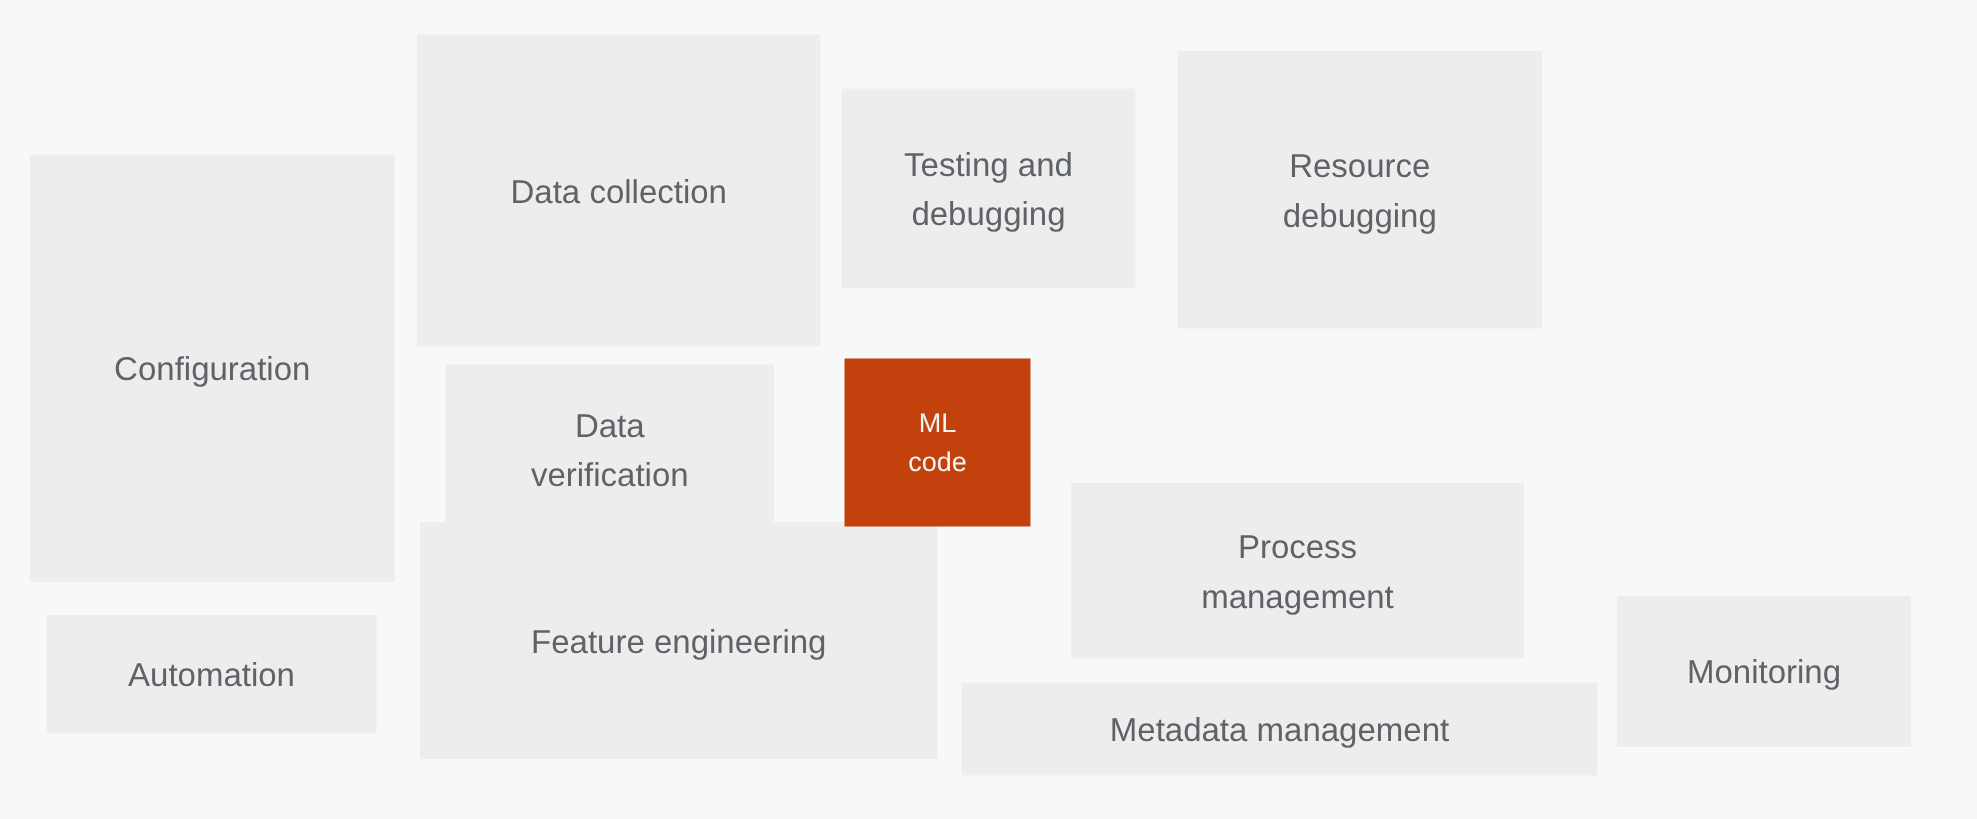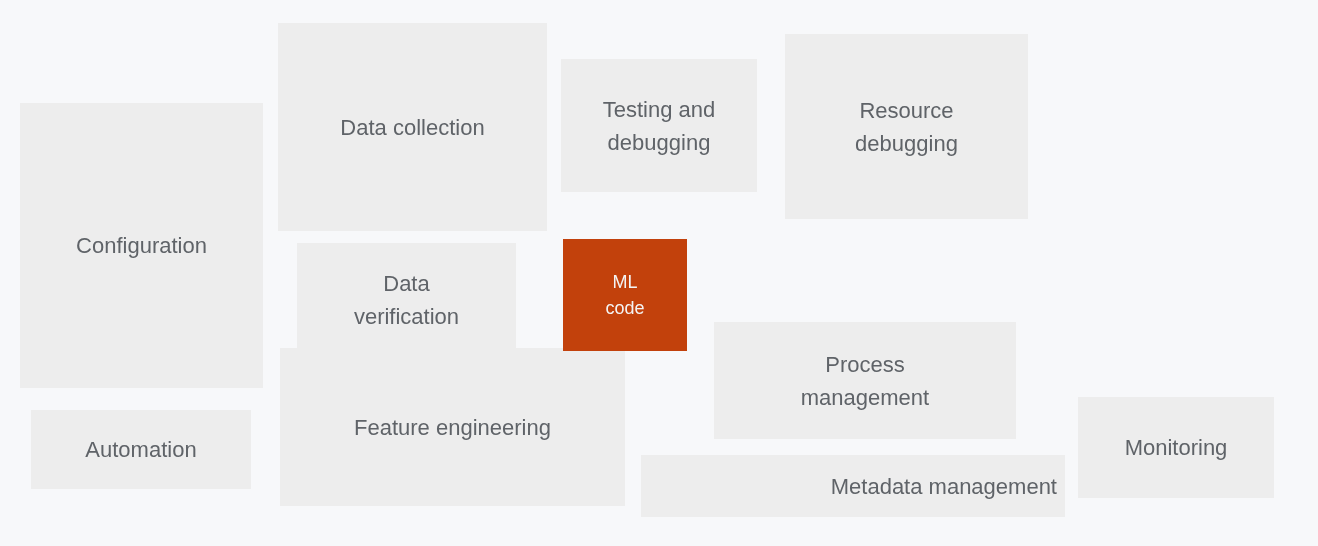--- a/index.html
+++ b/index.html
@@ -36,21 +36,21 @@
   .box-automation         { left: 31px;   top: 410px; width: 220px; height: 79px;  }
   .box-data-collection    { left: 278px;  top: 23px;  width: 269px; height: 208px; }
   .box-data-verification  { left: 297px;  top: 243px; width: 219px; height: 113px; }
   .box-feature-engineering{ left: 280px;  top: 348px; width: 345px; height: 158px; }
   .box-testing-debugging  { left: 561px;  top: 59px;  width: 196px; height: 133px; }
   .box-ml-code            { left: 563px;  top: 239px; width: 124px; height: 112px;
                             background: #c2410c; color: #f4f4f4; font-size: 18px; line-height: 1.45; }
   .box-resource-management{ left: 785px;  top: 34px;  width: 243px; height: 185px; }
   .box-model-analysis     { left: 700px;  top: 240px; width: 340px; height: 62px;  }
   .box-process-management { left: 714px;  top: 322px; width: 302px; height: 117px; }
-  .box-metadata-management{ left: 641px;  top: 455px; width: 424px; height: 62px; justify-content: flex-end;  }
+  .box-metadata-management{ left: 641px;  top: 455px; width: 424px; height: 62px;  }
   .box-serving-infrastructure { left: 1055px; top: 161px; width: 240px; height: 219px; }
   .box-monitoring         { left: 1078px; top: 397px; width: 196px; height: 101px; }
 </style>
 </head>
 <body>
 
 <div class="canvas">
 
   <div class="box box-configuration">
     <span class="label">Configuration</span>

